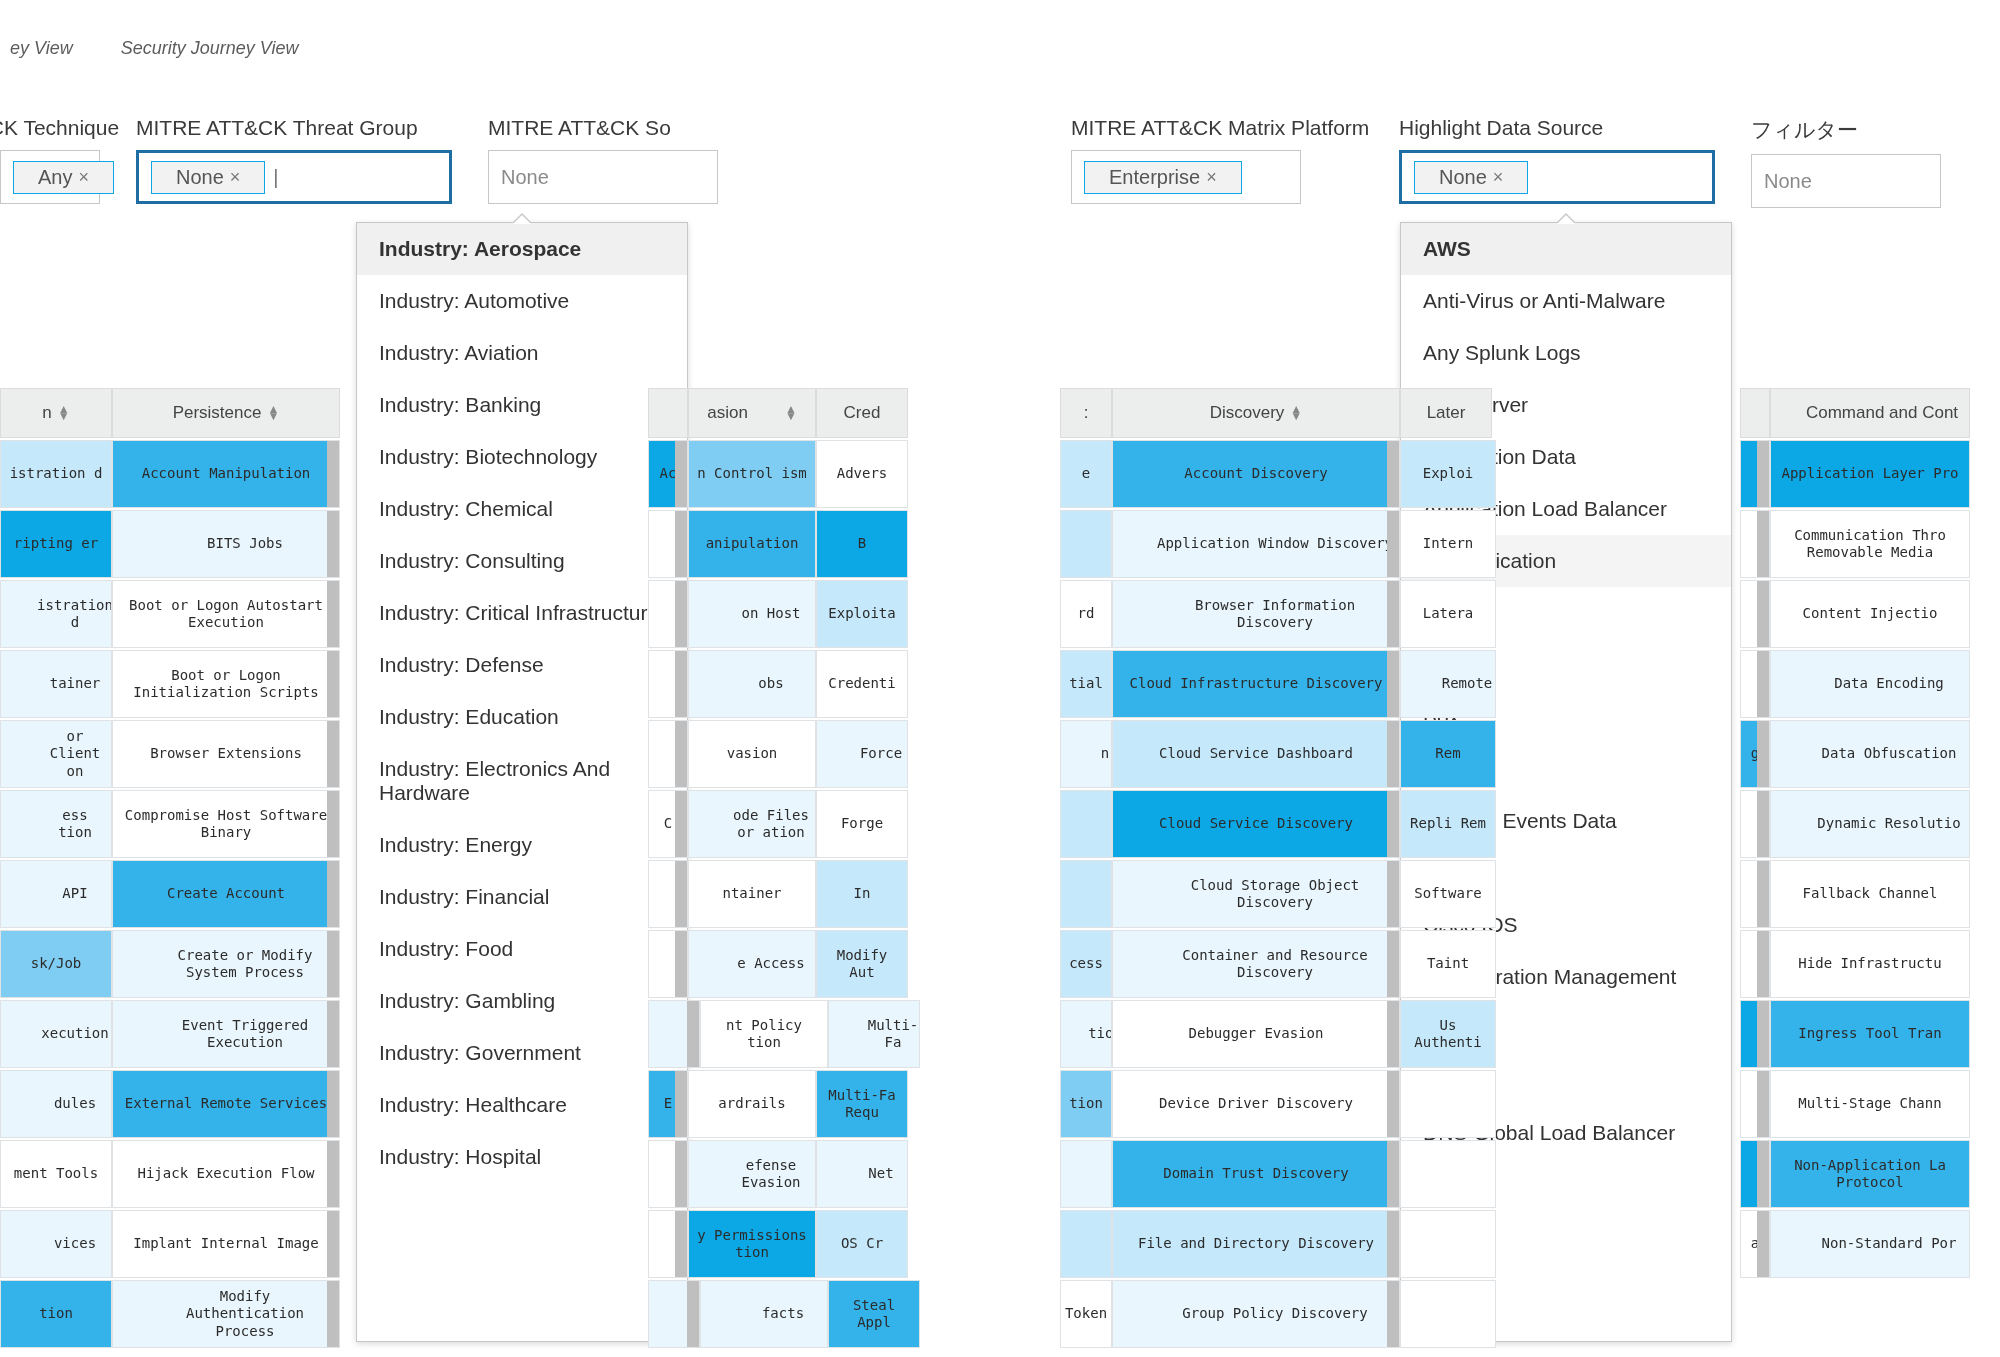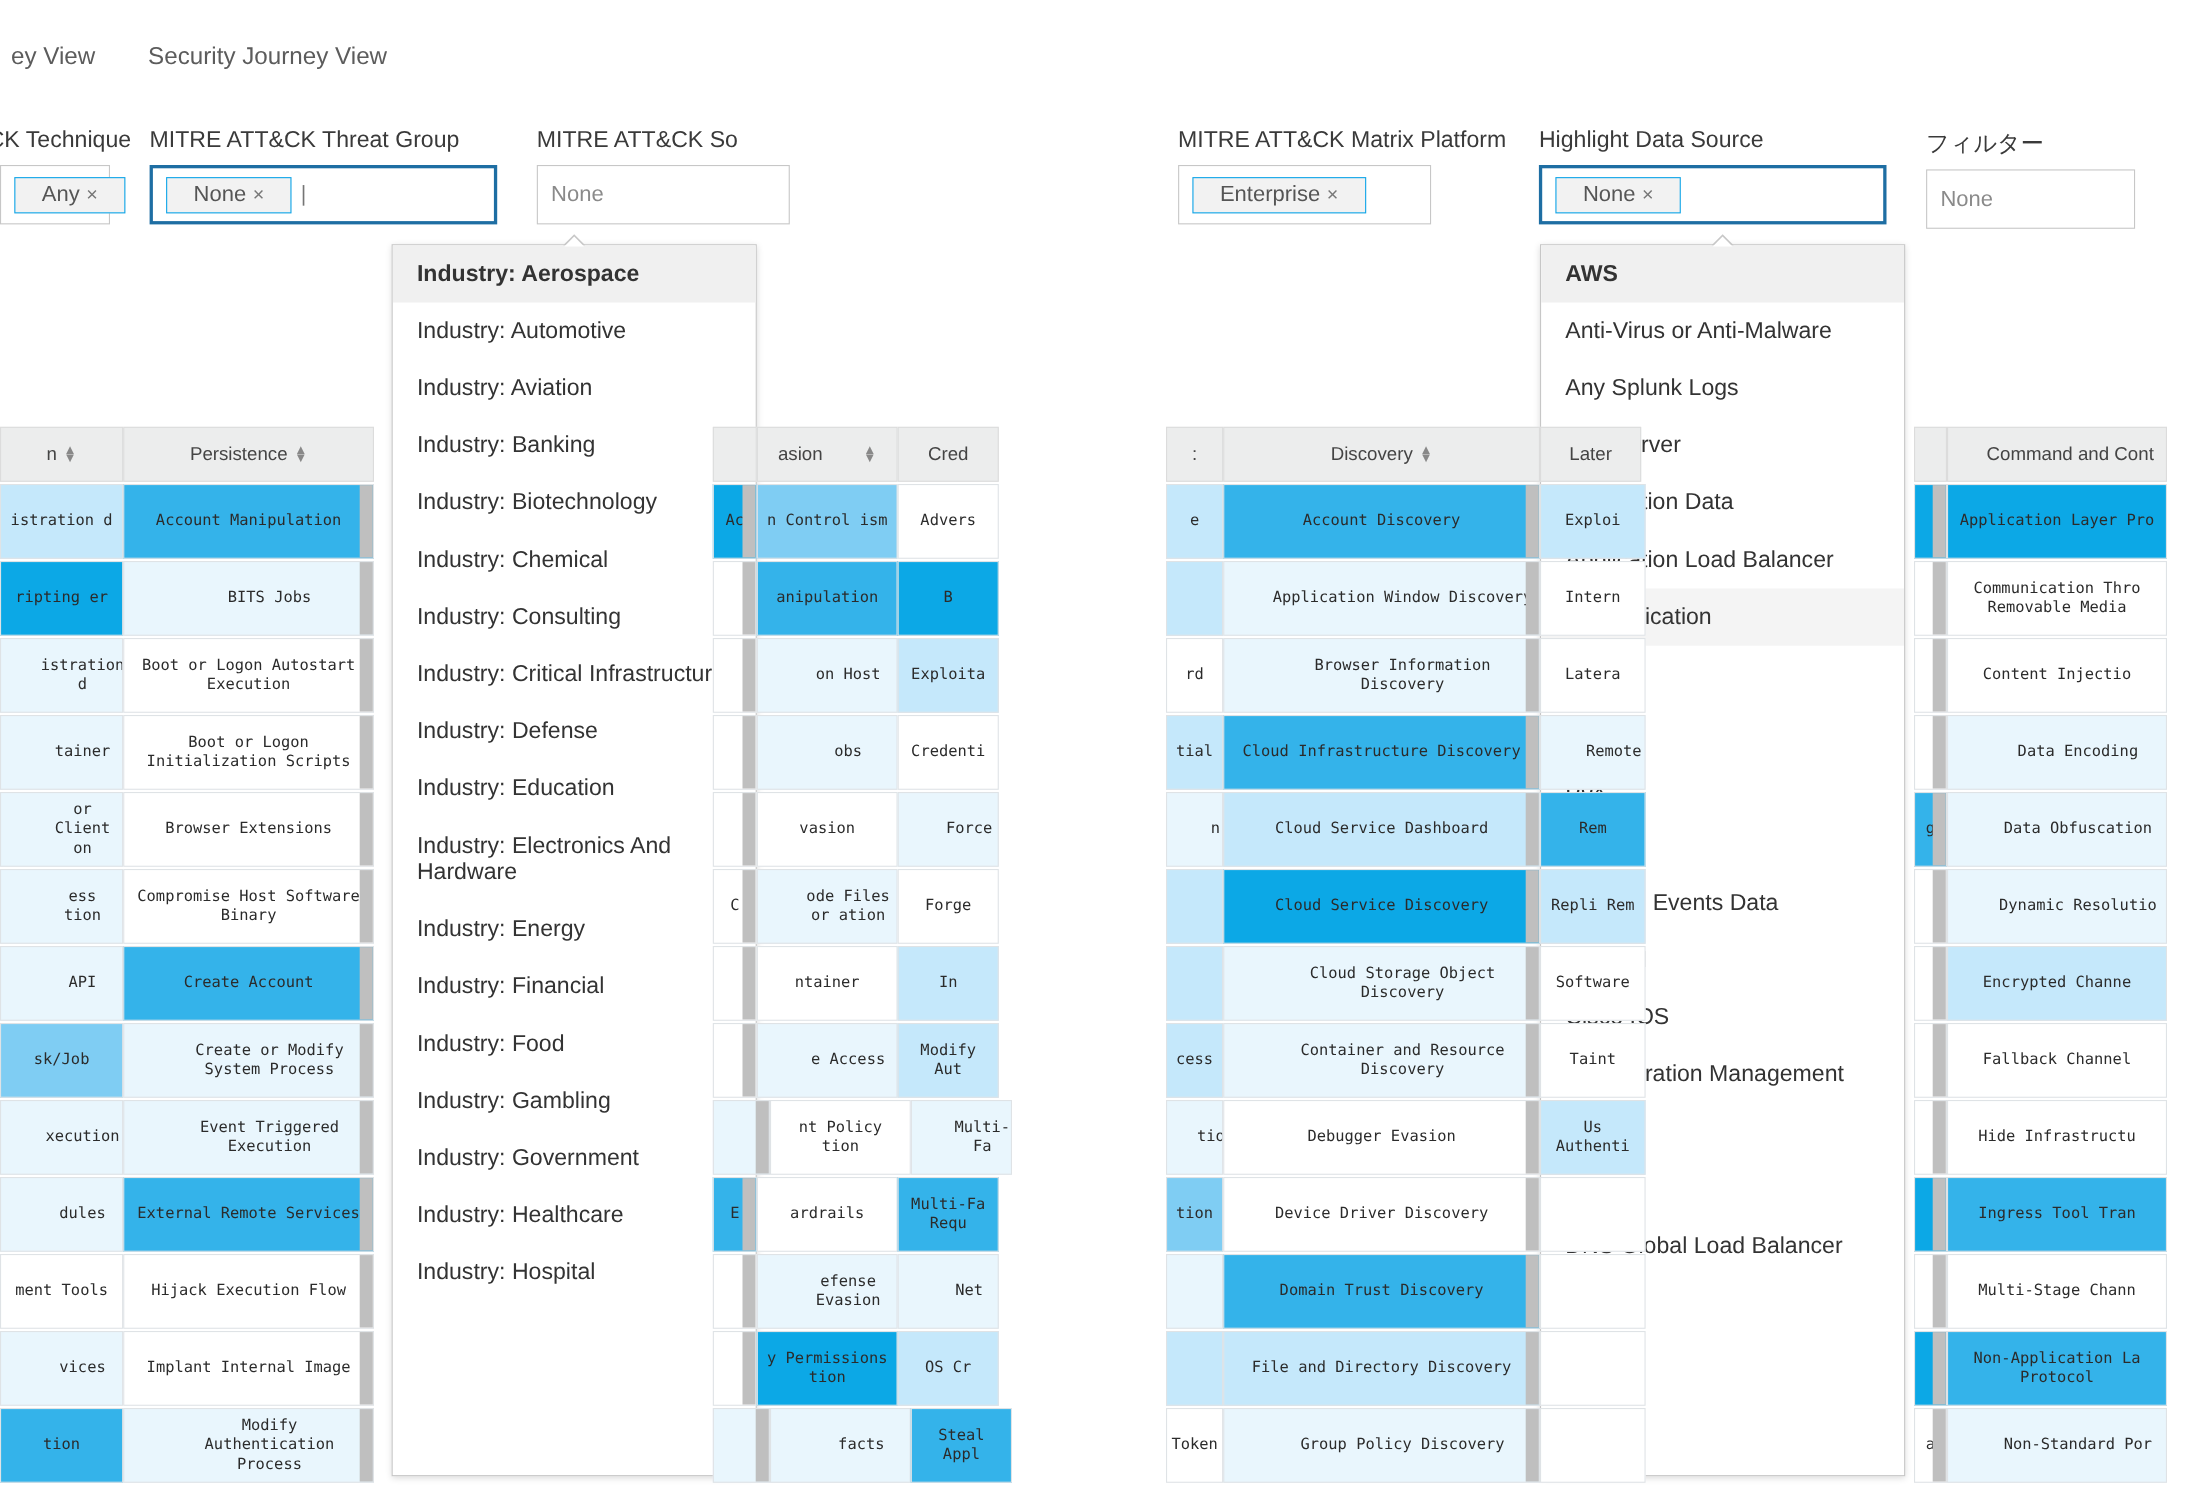--- a/index.html
+++ b/index.html
@@ -15,22 +15,23 @@
   width: 2000px;
   height: 1357px;
   position: relative;
 }
 .tabs {
   position: absolute;
   top: 38px;
   left: 10px;
   display: flex;
   gap: 48px;
-  font-size: 22px;
+  font-size: 18px;
   color: #5c5c5c;
+  font-style: italic;
 }
 .tabs span { cursor: pointer; }
 .filters {
   position: absolute;
   top: 116px;
   left: 0;
   display: flex;
   gap: 36px;
 }
 .filter {
@@ -552,24 +553,20 @@
       <div class="mb-row">
         <div class="mb-cell c-h" style="width: 30px;">g<div class="handle"></div></div>
         <div class="mb-cell c-vl" style="width: 200px;">Data Obfuscation</div>
       </div>
       <div class="mb-row">
         <div class="mb-cell c-none" style="width: 30px;"><div class="handle"></div></div>
         <div class="mb-cell c-vl" style="width: 200px;">Dynamic Resolutio</div>
       </div>
       <div class="mb-row">
         <div class="mb-cell c-none" style="width: 30px;"><div class="handle"></div></div>
-        <div class="mb-cell c-l" style="width: 200px;">Encrypted Channe</div>
-      </div>
-      <div class="mb-row">
-        <div class="mb-cell c-none" style="width: 30px;"><div class="handle"></div></div>
         <div class="mb-cell c-none" style="width: 200px;">Fallback Channel</div>
       </div>
       <div class="mb-row">
         <div class="mb-cell c-none" style="width: 30px;"><div class="handle"></div></div>
         <div class="mb-cell c-none" style="width: 200px;">Hide Infrastructu</div>
       </div>
       <div class="mb-row">
         <div class="mb-cell c-d" style="width: 30px;"><div class="handle"></div></div>
         <div class="mb-cell c-h" style="width: 200px;">Ingress Tool Tran</div>
       </div>

